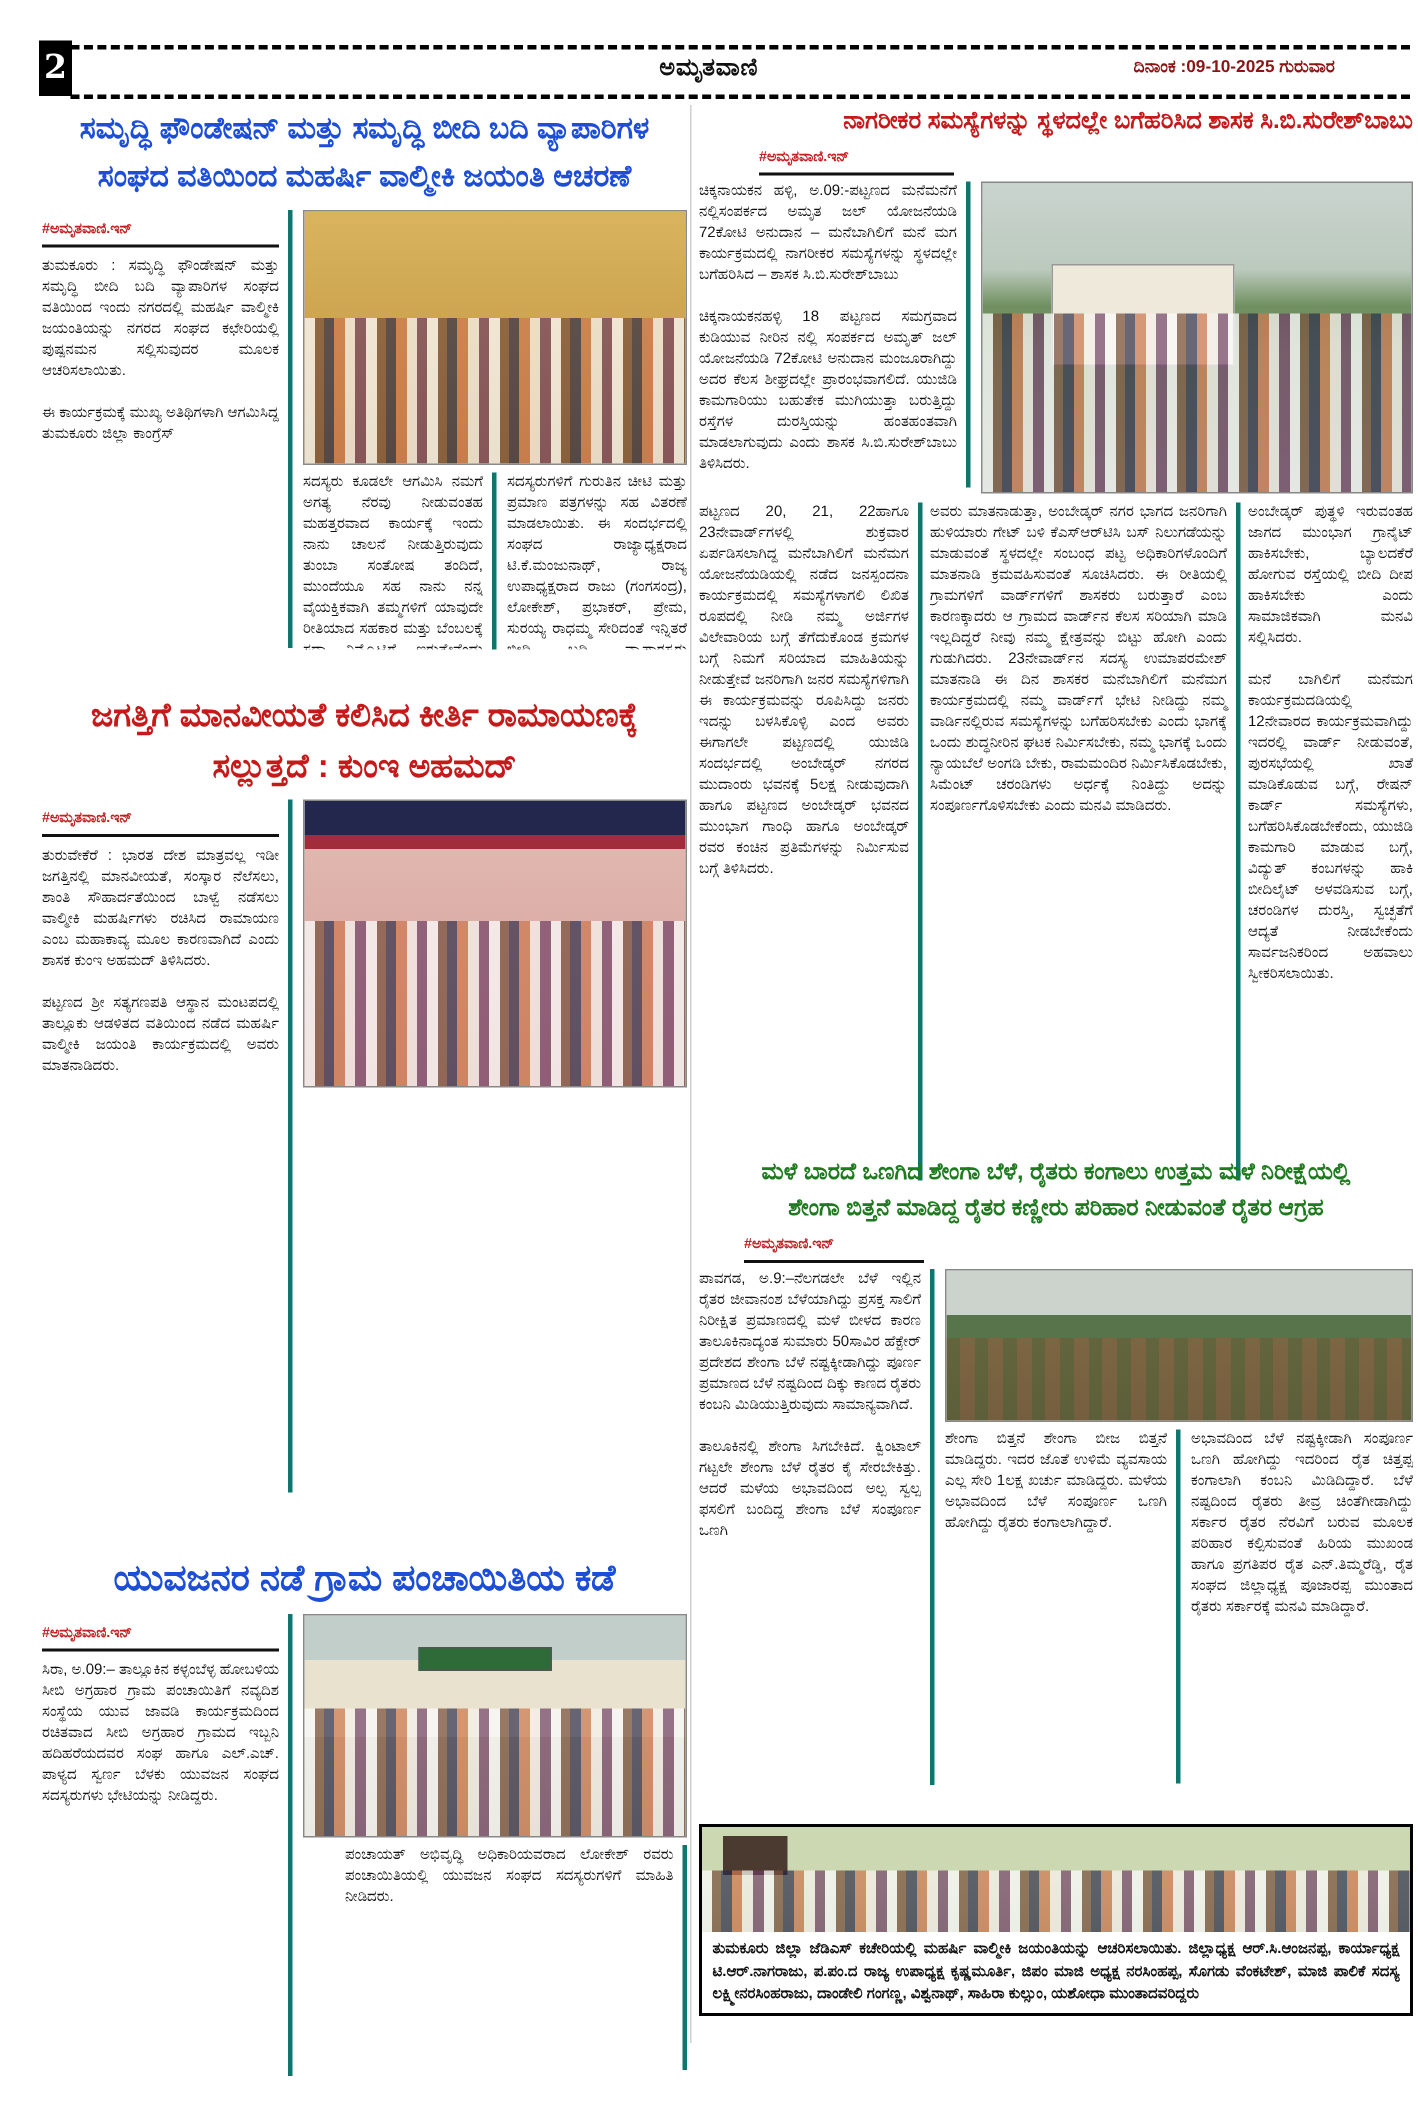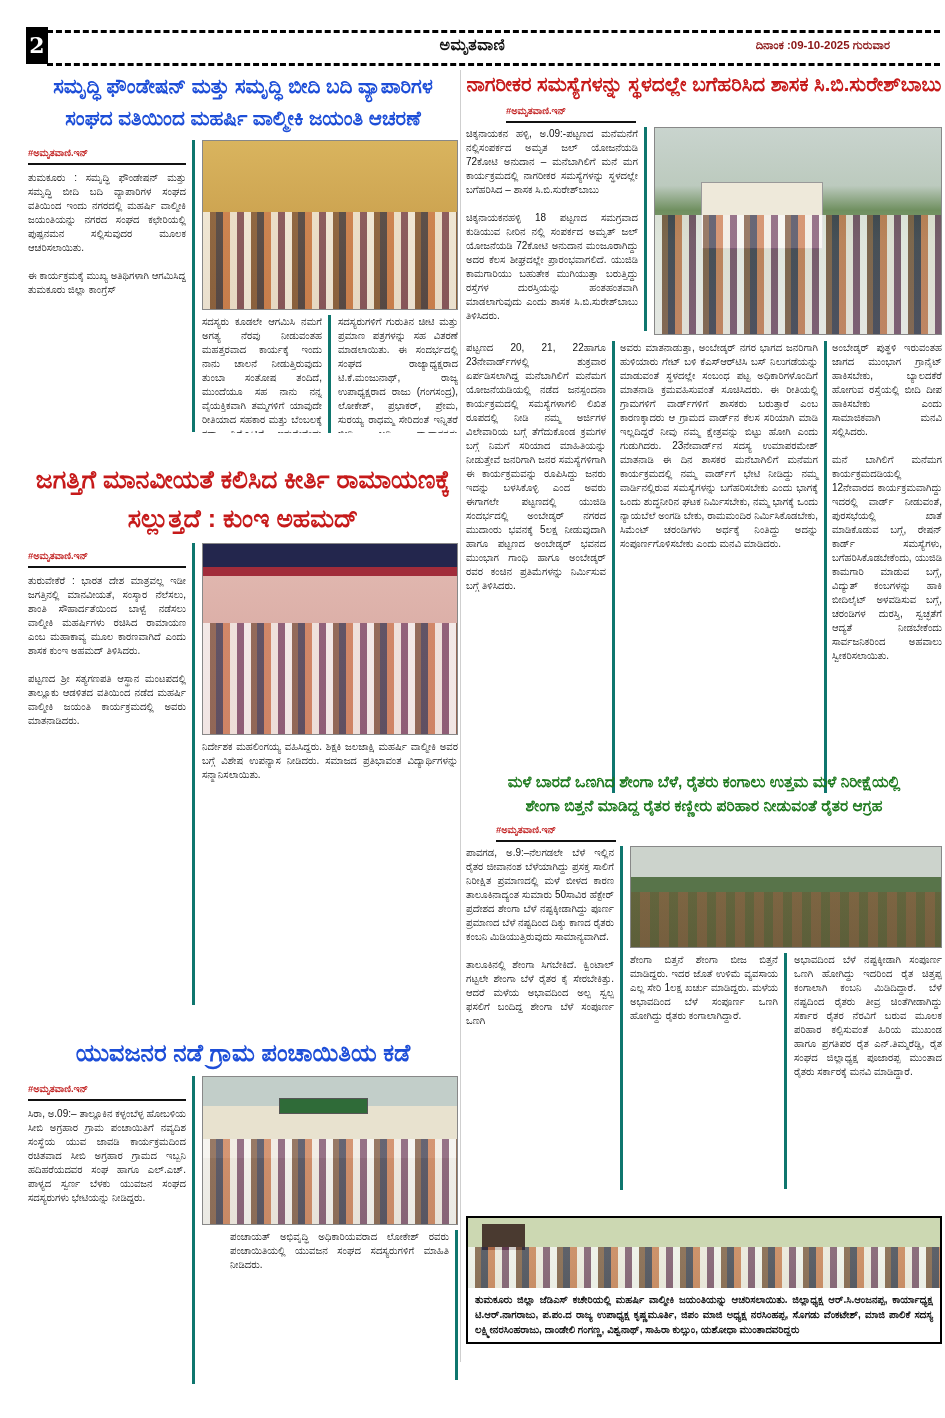--- a/index.html
+++ b/index.html
@@ -55,39 +55,39 @@
   #a1{position:absolute;left:28px;top:70px;width:430px;}
   #a1 .headline{font-size:20px;line-height:1.6;}
   #a1 .c1{width:158px;height:292px;}
   #a1 .right{flex:1;}
   #a1 .photo{height:168px;}
   #a1 .sub{display:flex;gap:7px;margin-top:5px;}
   #a1 .sub .txt{flex:1;height:118px;}
 
   
   #a2{position:absolute;left:28px;top:460px;width:430px;}
-  #a2 .headline{font-size:25px;line-height:1.55;}
+  #a2 .headline{font-size:22px;line-height:1.55;}
   #a2 .c1{width:158px;height:462px;}
   #a2 .right{flex:1;}
   #a2 .photo{height:190px;}
   #a2 .sub{display:flex;gap:7px;margin-top:5px;}
   #a2 .sub .txt{flex:1;height:262px;}
 
   
   #a3{position:absolute;left:28px;top:1035px;width:430px;}
   #a3 .headline{font-size:24px;line-height:1.5;}
   #a3 .c1{width:158px;height:308px;}
   #a3 .right{flex:1;}
   #a3 .photo{height:147px;}
   #a3 .sub{display:flex;gap:7px;margin-top:5px;margin-left:28px;}
   #a3 .sub .txt{flex:1;height:150px;}
 
   
   #a4{position:absolute;left:466px;top:70px;width:476px;}
-  #a4 .headline{font-size:20px;line-height:1.4;}
+  #a4 .headline{font-size:16px;line-height:1.4;text-align:right;}
   #a4 .byline-wrap{width:130px;margin:2px 0 4px 40px;}
   #a4 .toprow{display:flex;gap:7px;}
   #a4 .lead{width:172px;height:204px;}
   #a4 .photo{flex:1;height:206px;}
   #a4 .botrow{display:flex;gap:5px;margin-top:6px;}
   #a4 .cA{width:140px;height:452px;}
   #a4 .cB{width:198px;height:452px;}
   #a4 .cC{flex:1;height:452px;}
 
   
@@ -150,21 +150,20 @@
           <span class="byline">#ಅಮೃತವಾಣಿ.ಇನ್</span>
           <div class="byline-rule"></div>
         </div>
         <div class="txt" style="height:422px;">ತುರುವೇಕೆರೆ : ಭಾರತ ದೇಶ ಮಾತ್ರವಲ್ಲ ಇಡೀ ಜಗತ್ತಿನಲ್ಲಿ ಮಾನವೀಯತೆ, ಸಂಸ್ಕಾರ ನೆಲೆಸಲು, ಶಾಂತಿ ಸೌಹಾರ್ದತೆಯಿಂದ ಬಾಳ್ವೆ ನಡೆಸಲು ವಾಲ್ಮೀಕಿ ಮಹರ್ಷಿಗಳು ರಚಿಸಿದ ರಾಮಾಯಣ ಎಂಬ ಮಹಾಕಾವ್ಯ ಮೂಲ ಕಾರಣವಾಗಿದೆ ಎಂದು ಶಾಸಕ ಕುಂಇ ಅಹಮದ್ ತಿಳಿಸಿದರು.
 
 ಪಟ್ಟಣದ ಶ್ರೀ ಸತ್ಯಗಣಪತಿ ಆಸ್ಥಾನ ಮಂಟಪದಲ್ಲಿ ತಾಲ್ಲೂಕು ಆಡಳಿತದ ವತಿಯಿಂದ ನಡೆದ ಮಹರ್ಷಿ ವಾಲ್ಮೀಕಿ ಜಯಂತಿ ಕಾರ್ಯಕ್ರಮದಲ್ಲಿ ಅವರು ಮಾತನಾಡಿದರು.</div>
       </div>
       <div class="right">
         <div class="photo photo3 crowd"></div>
         <div class="sub">
-          <div class="txt">ನಿರ್ದೇಶಕ ಮಹಲಿಂಗಯ್ಯ ವಹಿಸಿದ್ದರು. ಶಿಕ್ಷಕಿ ಜಲಜಾಕ್ಷಿ ಮಹರ್ಷಿ ವಾಲ್ಮೀಕಿ ಅವರ ಬಗ್ಗೆ ವಿಶೇಷ ಉಪನ್ಯಾಸ ನೀಡಿದರು. ಸಮಾಜದ ಪ್ರತಿಭಾವಂತ ವಿದ್ಯಾರ್ಥಿಗಳನ್ನು ಸನ್ಮಾನಿಸಲಾಯಿತು.</div>
         </div>
       </div>
     </div>
   </div>
 
   <div id="a3">
     <div class="headline hl-blue">ಯುವಜನರ ನಡೆ ಗ್ರಾಮ ಪಂಚಾಯಿತಿಯ ಕಡೆ</div>
     <div class="cols" style="margin-top:5px;">
       <div class="c1 vr">
         <div class="byline-wrap">

